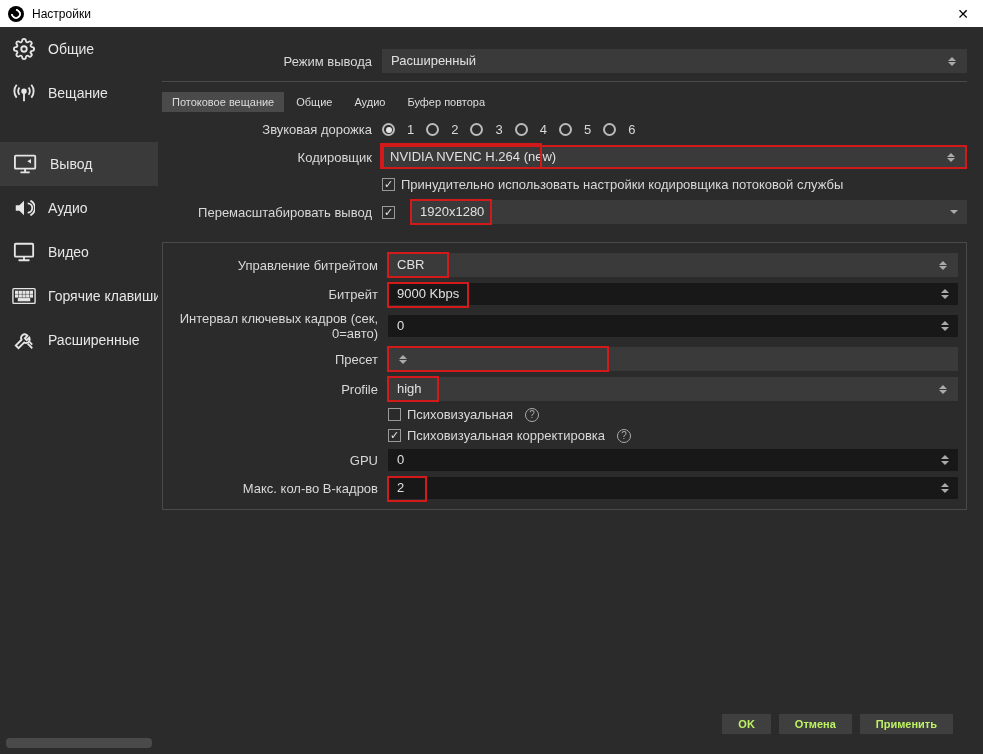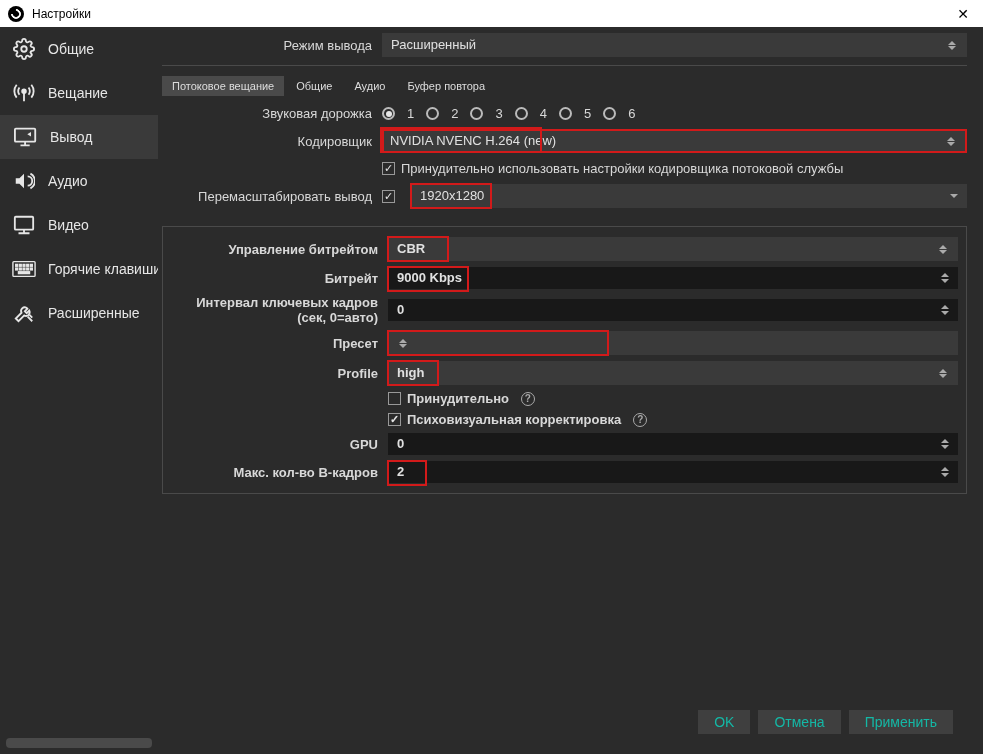--- a/index.html
+++ b/index.html
@@ -5,51 +5,51 @@
 * { box-sizing: border-box; margin: 0; padding: 0; font-family: "Segoe UI", Arial, sans-serif; }
 body { background: #2b2b2b; width: 983px; height: 754px; overflow: hidden; color: #d8d8d8; font-size: 13px; }
 .titlebar { height: 27px; background: #fff; display: flex; align-items: center; padding: 0 8px; color: #000; }
 .titlebar .app-icon { width: 16px; height: 16px; background: #000; border-radius: 50%; margin-right: 8px; position: relative; }
 .titlebar .app-icon::after { content: ""; position: absolute; top: 3px; left: 3px; width: 6px; height: 6px; border: 2px solid #fff; border-radius: 50%; border-left-color: transparent; transform: rotate(45deg);}
 .titlebar .title-text { flex: 1; font-size: 12px; }
 .titlebar .close-x { font-size: 14px; padding: 2px 6px; }
 .app-body { display: flex; height: 727px; background: #2b2b2b; }
 .sidebar { width: 158px; background: #2b2b2b; display: flex; flex-direction: column; }
 .side-item { display: flex; align-items: center; height: 44px; padding: 0 12px; gap: 12px; color: #e6e6e6; cursor: pointer; }
-.side-item.selected { background: #3a3a3a; border-left: 2px solid #3a3a3a; }
+.side-item.selected { background: #3a3a3a; border-left: 2px solid #3a3a3a; margin-top: 27px; }
 .side-item .icon { width: 24px; height: 24px; display: inline-flex; align-items: center; justify-content: center; color: #e6e6e6; }
 .side-item .label { font-size: 14px; white-space: nowrap; }
 .scroll-stub { height: 10px; margin: 6px 6px; background: #4a4a4a; border-radius: 4px; }
-.content { flex: 1; background: #2b2b2b; padding: 6px 16px 10px 0; display: flex; flex-direction: column; }
+.content { flex: 1; background: #2b2b2b; padding: 22px 16px 10px 0; display: flex; flex-direction: column; }
 .row { display: flex; align-items: center; margin-bottom: 8px; }
 .label-col { width: 220px; text-align: right; padding-right: 10px; font-size: 13px; }
 .field-col { flex: 1; position: relative; }
 .select-box { background: #3a3a3a; height: 24px; line-height: 24px; padding: 0 8px; color: #e0e0e0; display: flex; align-items: center; justify-content: space-between; border: 1px solid #3a3a3a; }
 .select-box .updown { width: 12px; display: flex; flex-direction: column; align-items: center; gap: 0; }
 .caret { width: 0; height: 0; border-left: 4px solid transparent; border-right: 4px solid transparent; }
 .caret.up { border-bottom: 4px solid #aaa; margin-bottom: 1px;}
 .caret.down { border-top: 4px solid #aaa; }
 .tabs { display: flex; gap: 2px; margin-bottom: 10px; }
 .tab { padding: 4px 10px; background: #2b2b2b; color: #ddd; cursor: pointer; font-size: 11px;}
 .tab.active { background: #4a4a4a; }
-.panel { border: 1px solid #4a4a4a; padding: 10px 8px; display: flex; flex-direction: column; gap: 6px; font-weight: bold; }
+.panel { border: 1px solid #4a4a4a; padding: 10px 8px; display: flex; flex-direction: column; gap: 6px; }
 .panel .row { margin-bottom: 0; }
 .panel .label-col { width: 217px; }
 .input-box { background: #181818; height: 22px; line-height: 22px; padding: 0 8px; color: #e0e0e0; display: flex; align-items: center; justify-content: space-between; border: 1px solid #181818;}
 .spinner-btns { display:flex; flex-direction:column; align-items:center; gap:1px;}
 .radio-row { display: flex; align-items: center; gap: 12px; }
 .radio { width: 13px; height: 13px; border: 2px solid #bbb; border-radius: 50%; display: inline-block; position: relative; }
 .radio.checked::after { content:""; position:absolute; top:1.5px; left:1.5px; width:6px; height:6px; background:#e6e6e6; border-radius:50%;}
 .checkbox { width: 13px; height: 13px; border: 1px solid #999; display: inline-flex; align-items: center; justify-content: center; background: #2b2b2b; flex-shrink:0;}
 .checkbox.checked::after { content: "✓"; color: #e6e6e6; font-size: 11px; line-height: 11px; }
 .check-row { display:flex; align-items:center; gap:6px;}
 .red { border: 2px solid #d21a1a !important; }
 .info-circle { width: 14px; height: 14px; border: 1px solid #aaa; border-radius: 50%; display:inline-flex; align-items:center; justify-content:center; font-size:10px; color:#aaa; margin-left:6px;}
 .footer { display:flex; justify-content:flex-end; gap:8px; padding: 10px 14px 10px 0; background:#2b2b2b;}
-.btn { background:#3f3f3f; color:#14b8a6; padding: 4px 16px; font-size:14px; border:none; cursor:pointer;}
+.btn { background:#3f3f3f; color:#bef264; padding: 4px 16px; font-size:11px; border:none; cursor:pointer;font-weight:bold;}
 .divider { height:1px; background:#4a4a4a; margin: 6px 0 10px;}
 svg { display:block; }
 </style>
 </head>
 <body>
 
 <div class="titlebar">
   <span class="app-icon"></span>
   <span class="title-text">Настройки</span>
   <span class="close-x">✕</span>
@@ -277,21 +277,21 @@
                   <span class="caret down"></span>
                 </span>
             <div style="position:absolute; top:-2px; left:-2px; width:52px; height:26px; border:2px solid #d21a1a; pointer-events:none;"></div>
           </div>
         </div>
       </div>
       <div class="row">
         <div class="label-col"></div>
         <div class="field-col check-row">
           <span class="checkbox"></span>
-          <span>Принудительно</span>
+          <span>Психовизуальная</span>
           <span class="info-circle">?</span>
         </div>
       </div>
       <div class="row">
         <div class="label-col"></div>
         <div class="field-col check-row">
           <span class="checkbox checked"></span>
           <span>Психовизуальная корректировка</span>
           <span class="info-circle">?</span>
         </div>

